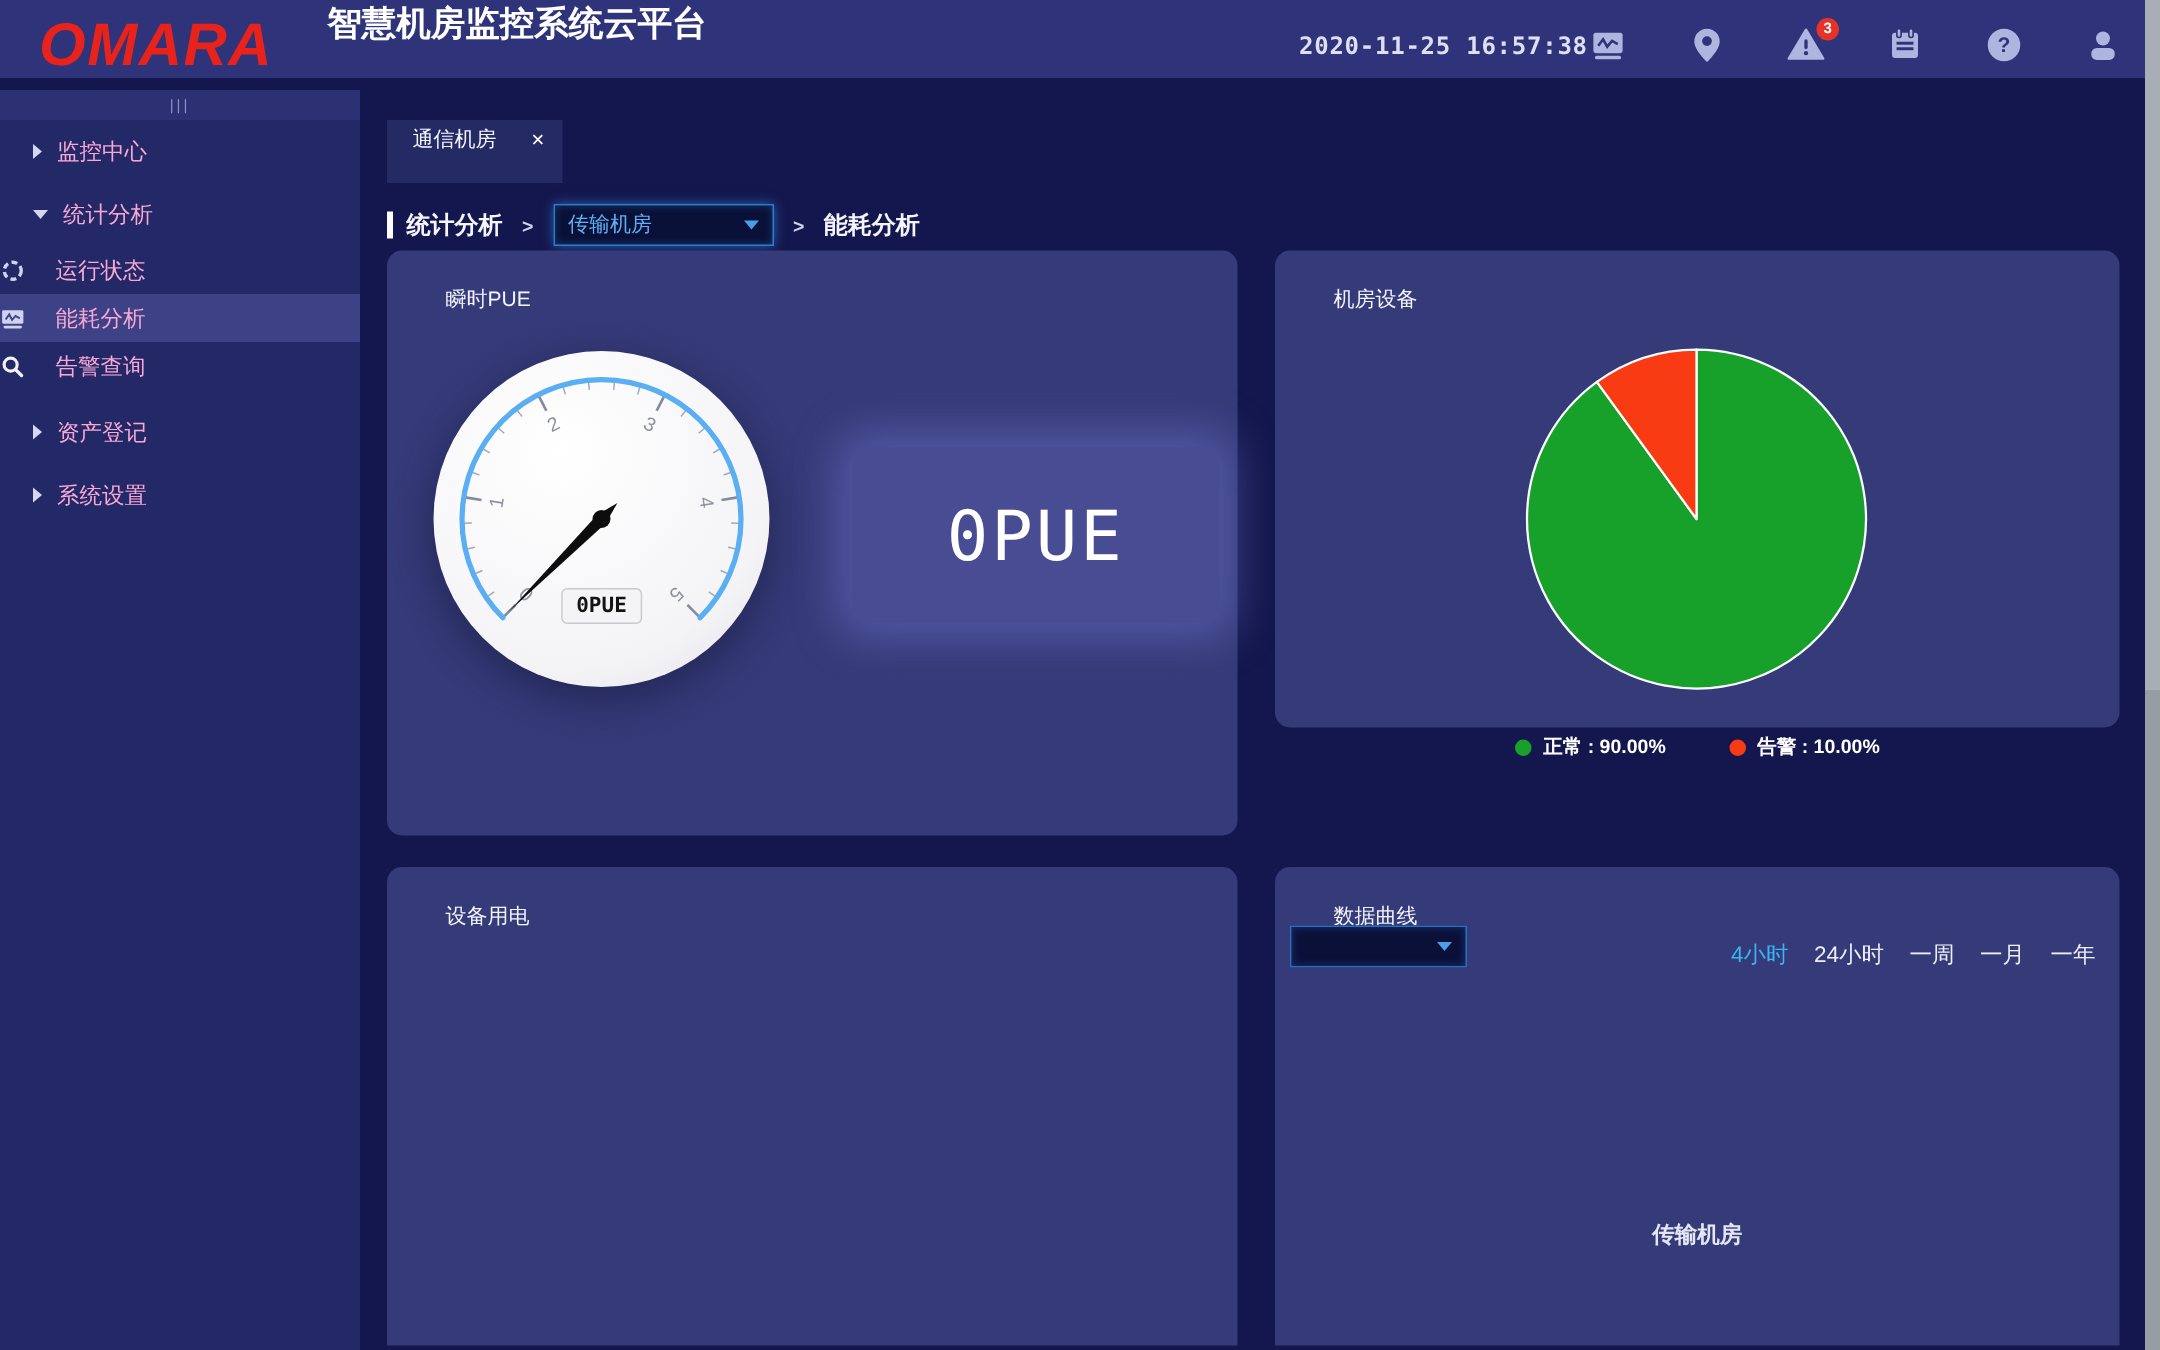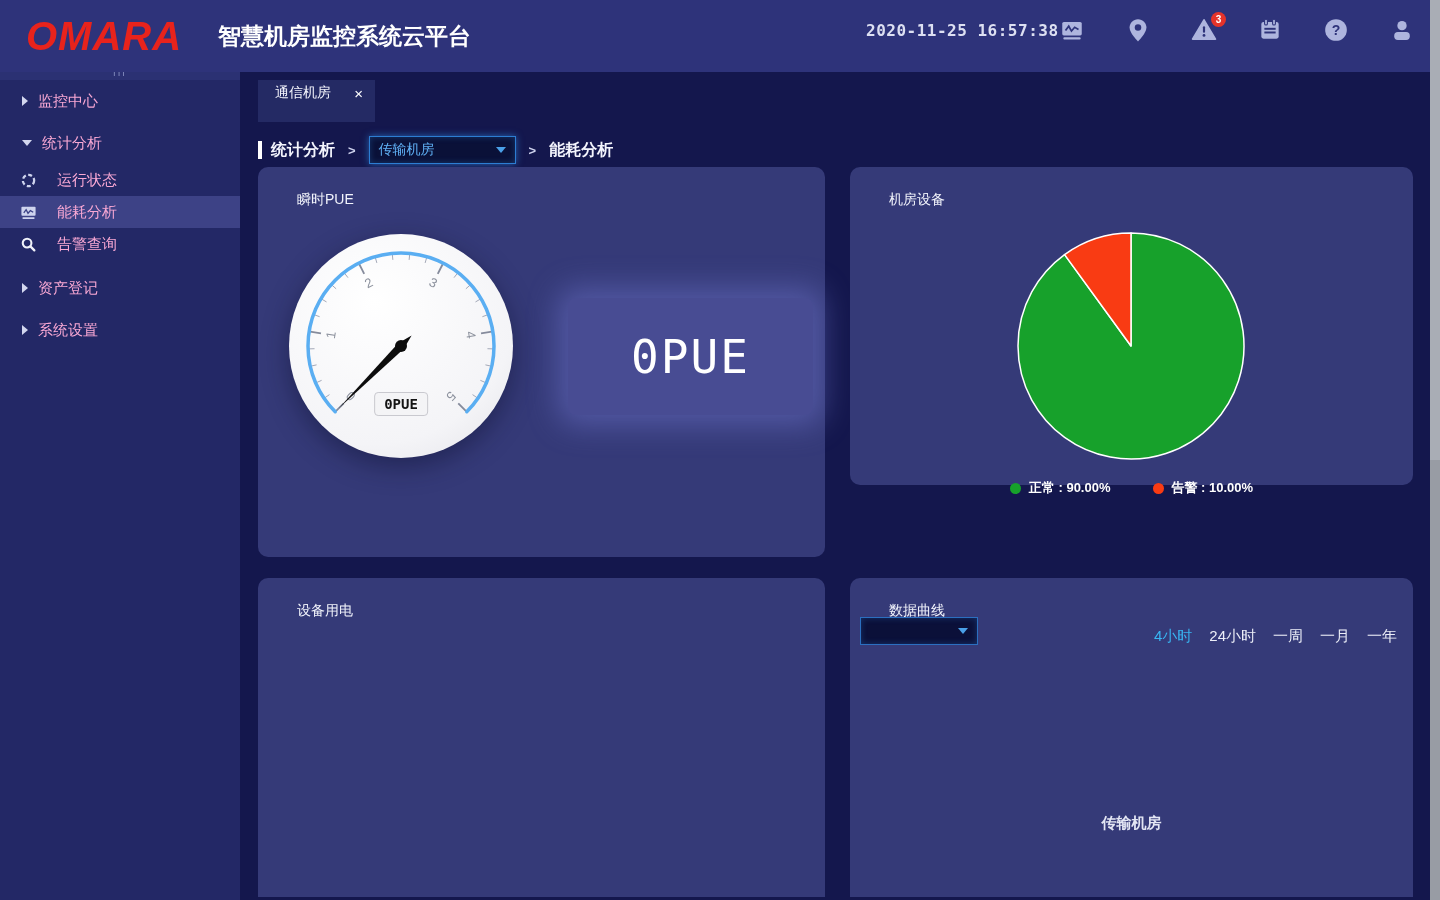--- a/index.html
+++ b/index.html
@@ -3,35 +3,35 @@
 <meta charset="utf-8">
 <style>
   html,body{margin:0;padding:0}
   body{
     width:1440px;height:900px;overflow:hidden;position:relative;
     background:#14174d;color:#eef0fa;
     font-family:"Liberation Sans","DejaVu Sans",sans-serif;
     -webkit-font-smoothing:antialiased;
   }
   
-  .app-header{position:absolute;left:0;top:0;width:1440px;height:72px;background:#2e337a;display:flex;align-items:center;z-index:6}
+  .app-header{position:absolute;left:0;top:0;width:1440px;height:52px;background:#2e337a;display:flex;align-items:flex-start;z-index:6}
   .logo{margin-left:26px;font-size:40px;line-height:60px;font-weight:bold;font-style:italic;color:#e8231c;letter-spacing:1px;white-space:nowrap}
   .app-title{margin-left:36px;font-size:23px;font-weight:bold;color:#fff;white-space:nowrap}
   .header-right{position:absolute;left:866px;top:0;height:60px;display:flex;align-items:center}
   .clock{width:130px;font-family:"DejaVu Sans Mono","Liberation Mono",monospace;font-size:16px;font-weight:bold;color:#dde0f2;letter-spacing:.5px;white-space:nowrap}
   .hicons{display:flex;gap:40px;margin-left:63px}
   .hicon{width:26px;height:26px;position:relative;cursor:pointer}
   .hicon svg{width:26px;height:26px;display:block}
   .badge{position:absolute;top:-5px;right:-9px;min-width:15px;height:15px;border-radius:8px;background:#e5332a;color:#fff;font-size:10px;font-weight:bold;display:flex;align-items:center;justify-content:center;padding:0 3px;box-sizing:border-box}
   
   .sidebar{position:absolute;left:0;top:60px;width:240px;height:840px;background:#232866;z-index:5}
   .handle{height:20px;background:#2b3173;display:flex;align-items:center;justify-content:center;color:#8a93c4;font-size:10px;letter-spacing:2px;cursor:pointer}
   .nav-item{display:flex;align-items:center;font-size:15px;color:#f9a8d4;cursor:pointer}
   .nav-item.top{height:42px;padding-left:22px}
-  .nav-item.sub{height:32px;padding-left:20px}
+  .nav-item.sub{height:32px;}
   .nav-item.selected{background:#3d4286}
   .nav-item.mt{margin-top:7px}
   .arrow{display:inline-block;margin-right:10px}
   .arrow.right{width:0;height:0;border-top:5px solid transparent;border-bottom:5px solid transparent;border-left:6px solid #d3d7ef}
   .arrow.down{width:0;height:0;border-left:5px solid transparent;border-right:5px solid transparent;border-top:6px solid #d3d7ef}
   .sicon{width:17px;height:17px;margin-right:20px;display:flex;align-items:center}
   .sicon svg{width:17px;height:17px;display:block}
   
   .vscrollbar{position:absolute;right:0;top:0;width:10px;height:900px;background:#989ca4;z-index:10}
   .vscrollbar .thumb{position:absolute;left:0;top:0;width:10px;height:460px;background:#a9adb5}
@@ -53,21 +53,21 @@
   .panel h3{margin:12px;position:absolute;left:27px;top:12px;font-size:14px;font-weight:normal;color:#f2f4fc}
   
   .gauge-wrap{position:absolute;left:27px;top:63px;width:232px;height:232px}
   .gauge-wrap svg{width:232px;height:232px;display:block;filter:drop-shadow(0 8px 14px rgba(8,10,40,.45))}
   .gauge-badge{position:absolute;left:50%;top:50%;transform:translate(-50%,46px);background:#f4f4f6;border:1px solid #c9c9cf;border-radius:4px;padding:3px 9px;color:#141414;font-weight:bold;font-size:14px;font-family:"DejaVu Sans Mono","Liberation Mono",monospace}
   .pue-valuebox{position:absolute;left:310px;top:131px;width:245px;height:117px;background:#484c93;border-radius:8px;box-shadow:0 0 30px 10px rgba(125,130,225,.42);display:flex;align-items:center;justify-content:center}
   .pue-valuebox span{font-size:46px;font-family:"DejaVu Sans Mono","Liberation Mono",monospace;color:#fff;letter-spacing:2px}
   .room-label{position:absolute;left:0;width:100%;top:505px;text-align:center;font-size:19px;color:#f4f5fd}
   
   .pie-svg{position:absolute;left:161px;top:59px;width:240px;height:240px}
-  .legend{position:absolute;left:0;width:100%;top:312px;display:flex;justify-content:center;gap:42px;font-size:13px;font-weight:bold;color:#fff}
+  .legend{position:absolute;left:0;width:100%;top:322px;display:flex;justify-content:center;gap:42px;font-size:13px;font-weight:bold;color:#fff}
   .legend-item{display:flex;align-items:center;gap:8px;cursor:pointer}
   .dot{width:11px;height:11px;border-radius:50%}
   
   .curve-select{position:absolute;left:10px;top:39px;width:118px;height:28px;box-sizing:border-box;background:#0b1039;border:1px solid #2b6fc0;box-shadow:inset 0 0 6px rgba(43,111,192,.4);display:flex;align-items:center;justify-content:flex-end;padding-right:9px;cursor:pointer}
   .ranges{position:absolute;right:16px;top:49px;display:flex;gap:17px;font-size:15px;color:#eceef8}
   .range{cursor:pointer}
   .range.active{color:#38b5f2}
   .empty-text{position:absolute;left:0;width:100%;top:236px;text-align:center;font-size:15px;color:#e3e6f4;font-weight:bold}
 </style>
 </head>

